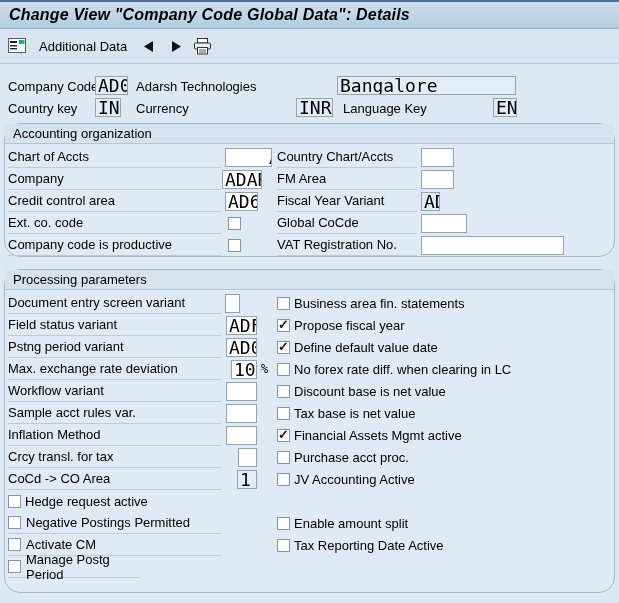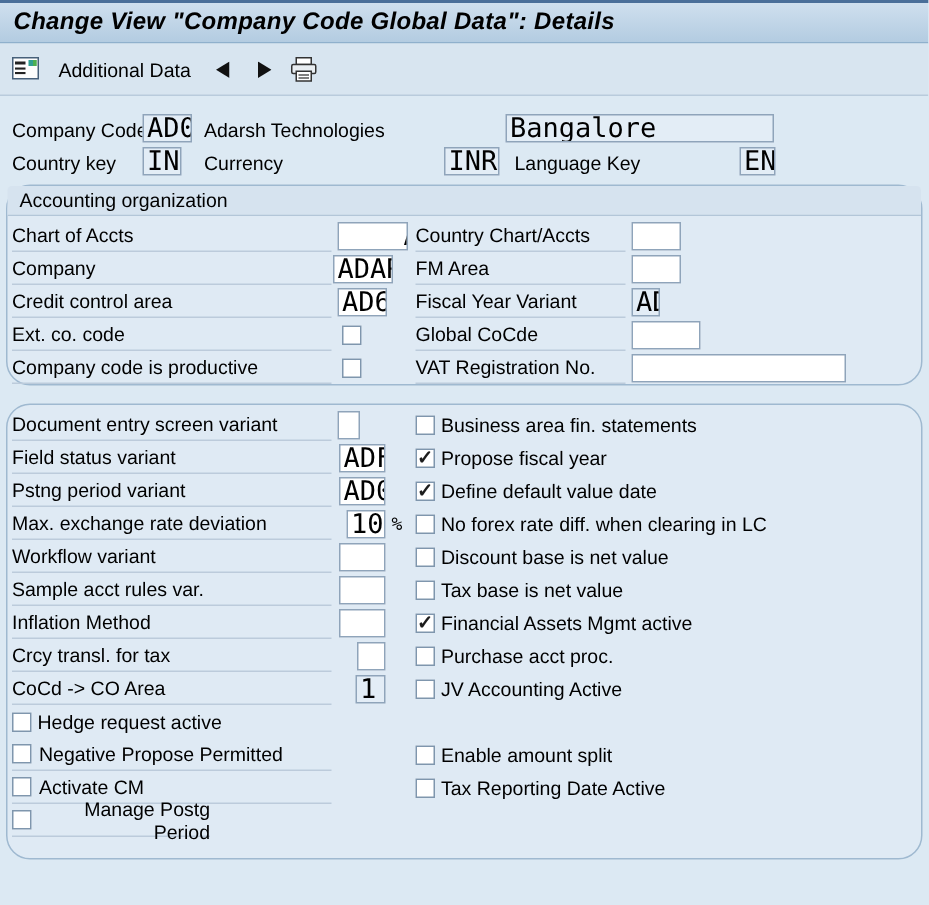--- a/index.html
+++ b/index.html
@@ -26,21 +26,21 @@
   .w15{width:15px}.w19{width:19px}.w20{width:20px}.w24{width:24px}.w26{width:26px}.w31{width:31px}
   .w33{width:33px}.w37{width:37px}.w40{width:40px}.w46{width:46px}.w143{width:143px}.w179{width:179px}
 
   .box { margin:4px 4px 0 4px; border:1px solid #9fb9d0; border-radius:16px; background:#dfeaf4; }
   .box.processing { margin-top:12px; }
   .sec-hd { height:20px; line-height:19px; padding:0 8px; background:#d6e3ef; border-bottom:1px solid #b3c6d8;
             border-radius:3px 3px 0 0; }
   .box-body { padding:2px 0 0 0; }
   .box.processing .box-body { padding-bottom:14px; }
 
-  .row { height:22px; display:flex; align-items:center; padding:0 4px 0 3px;text-align:right; }
+  .row { height:22px; display:flex; align-items:center; padding:0 4px 0 3px; }
   .left { display:flex; align-items:center; width:269px; flex:none; }
   .lbl { width:213px; flex:none; height:21px; display:flex; align-items:center; border-bottom:1px solid #bccbdb; }
   .fslot { width:32px; flex:none; display:flex; justify-content:flex-end; }
   .fslot.start { justify-content:flex-start; width:32px; }
   .pct { margin-left:4px; font-family:"DejaVu Sans Mono", monospace; font-size:12px; }
   .right { display:flex; align-items:center; flex:1; }
   .rlbl { width:140px; flex:none; height:21px; display:flex; align-items:center; border-bottom:1px solid #bccbdb; }
 
   .cb { width:13px; height:13px; background:#fff; border:1px solid #7f96ad; position:relative; flex:none; }
   .cb.on::after { content:"\2713"; position:absolute; left:0px; top:-2px; font-size:13px; font-weight:bold; color:#1c1c1c; line-height:13px; }
@@ -162,20 +162,21 @@
         <div class="right">
           <span class="rlbl">VAT Registration No.</span>
           <span class="fld w143" style="margin-left:4px;"></span>
         </div>
       </div>
 
     </div>
   </div>
 
   <div class="box processing">
+    <div class="sec-hd">Processing parameters</div>
     <div class="box-body">
 
       <div class="row">
         <div class="left">
           <span class="lbl">Document entry screen variant</span>
           <div class="fslot start" style="margin-left:4px;">
               <span class="fld w15"></span>
             </div>
         </div>
         <div class="right">
@@ -293,21 +294,21 @@
         <div class="right">
           <span class="cb"></span>
           <span>Hedge request active</span>
         </div>
       </div>
 
       <div class="row">
         <div class="left">
           <div class="cbwrap">
             <span class="cb"></span>
-            <span>Negative Propose Permitted</span>
+            <span>Negative Postings Permitted</span>
           </div>
         </div>
         <div class="right">
           <span class="cb"></span>
           <span>Enable amount split</span>
         </div>
       </div>
 
       <div class="row">
         <div class="left">

